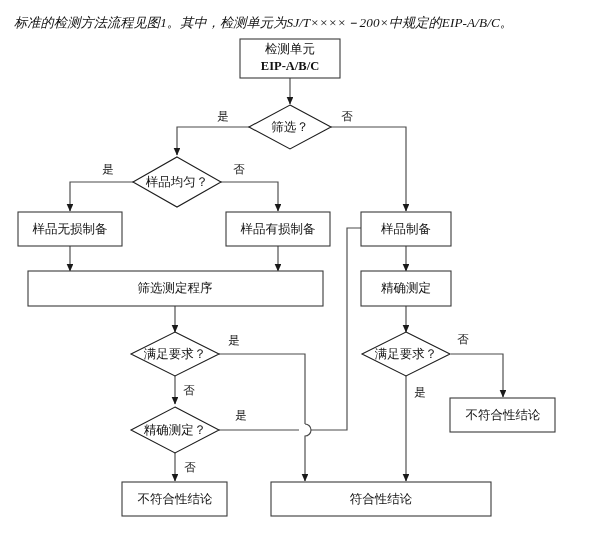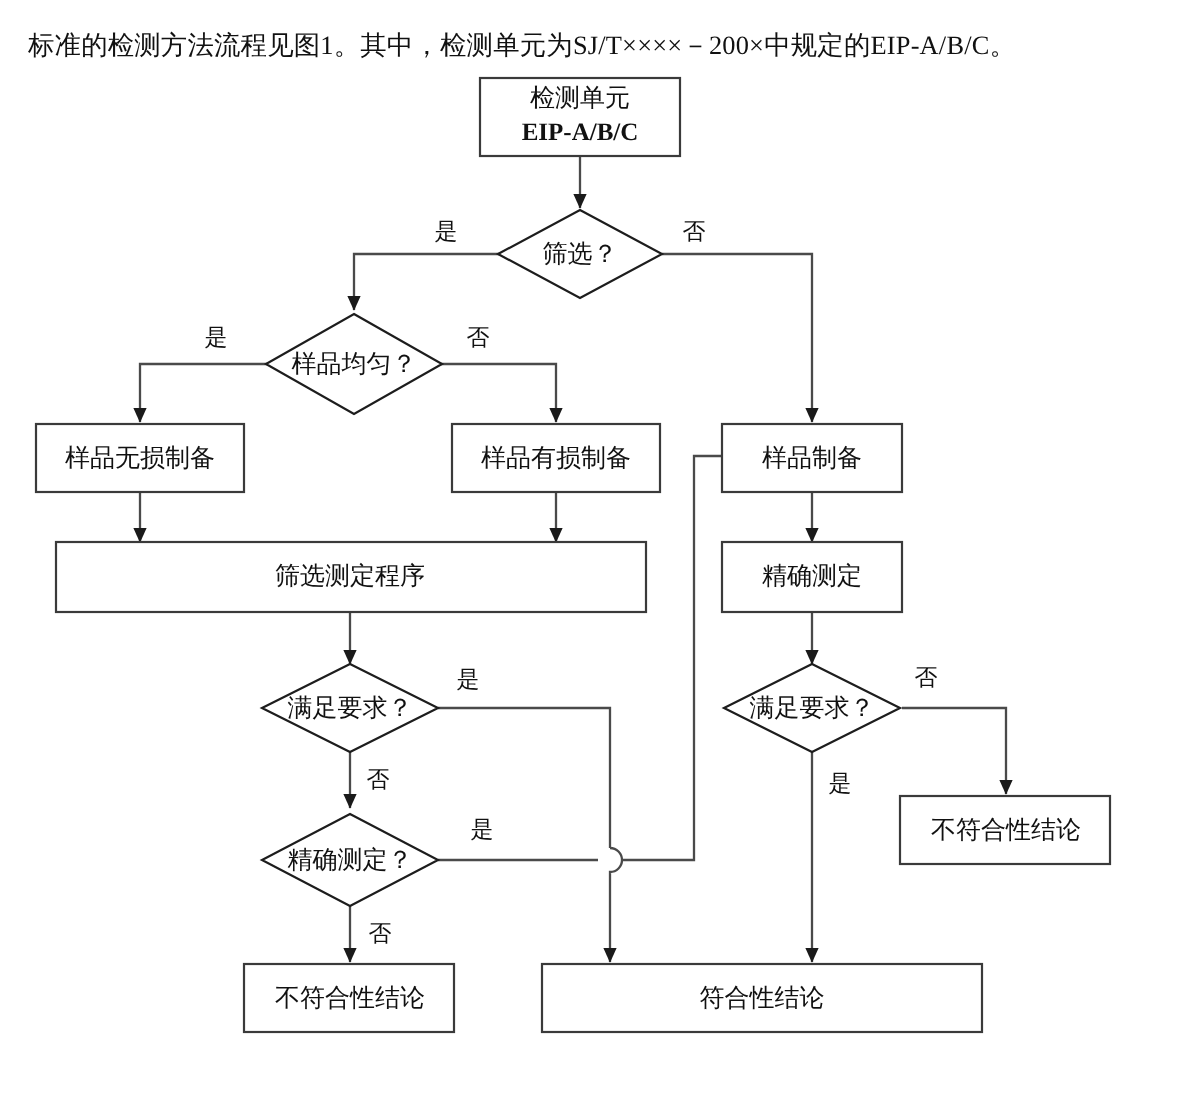--- a/index.html
+++ b/index.html
@@ -22,20 +22,21 @@
   .caption {
     position: absolute;
     left: 14px;
     top: 14px;
     width: 575px;
     font-size: 13.2px;
     line-height: 1.35;
     letter-spacing: 0.1px;
     white-space: nowrap;
     color: #111;
+    font-style: italic;
   }
   svg.flow {
     position: absolute;
     left: 0;
     top: 0;
     width: 600px;
     height: 547px;
   }
   svg.flow text {
     font-family: "Liberation Serif", "DejaVu Serif", serif;

